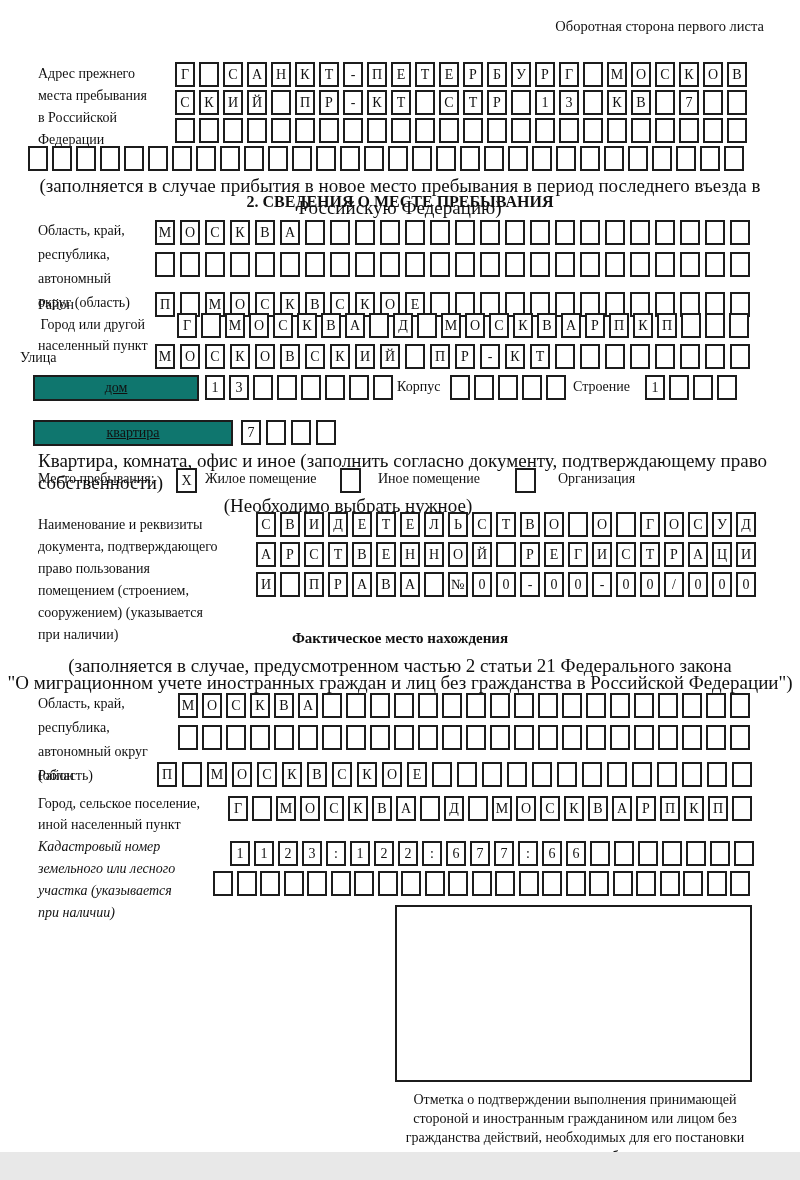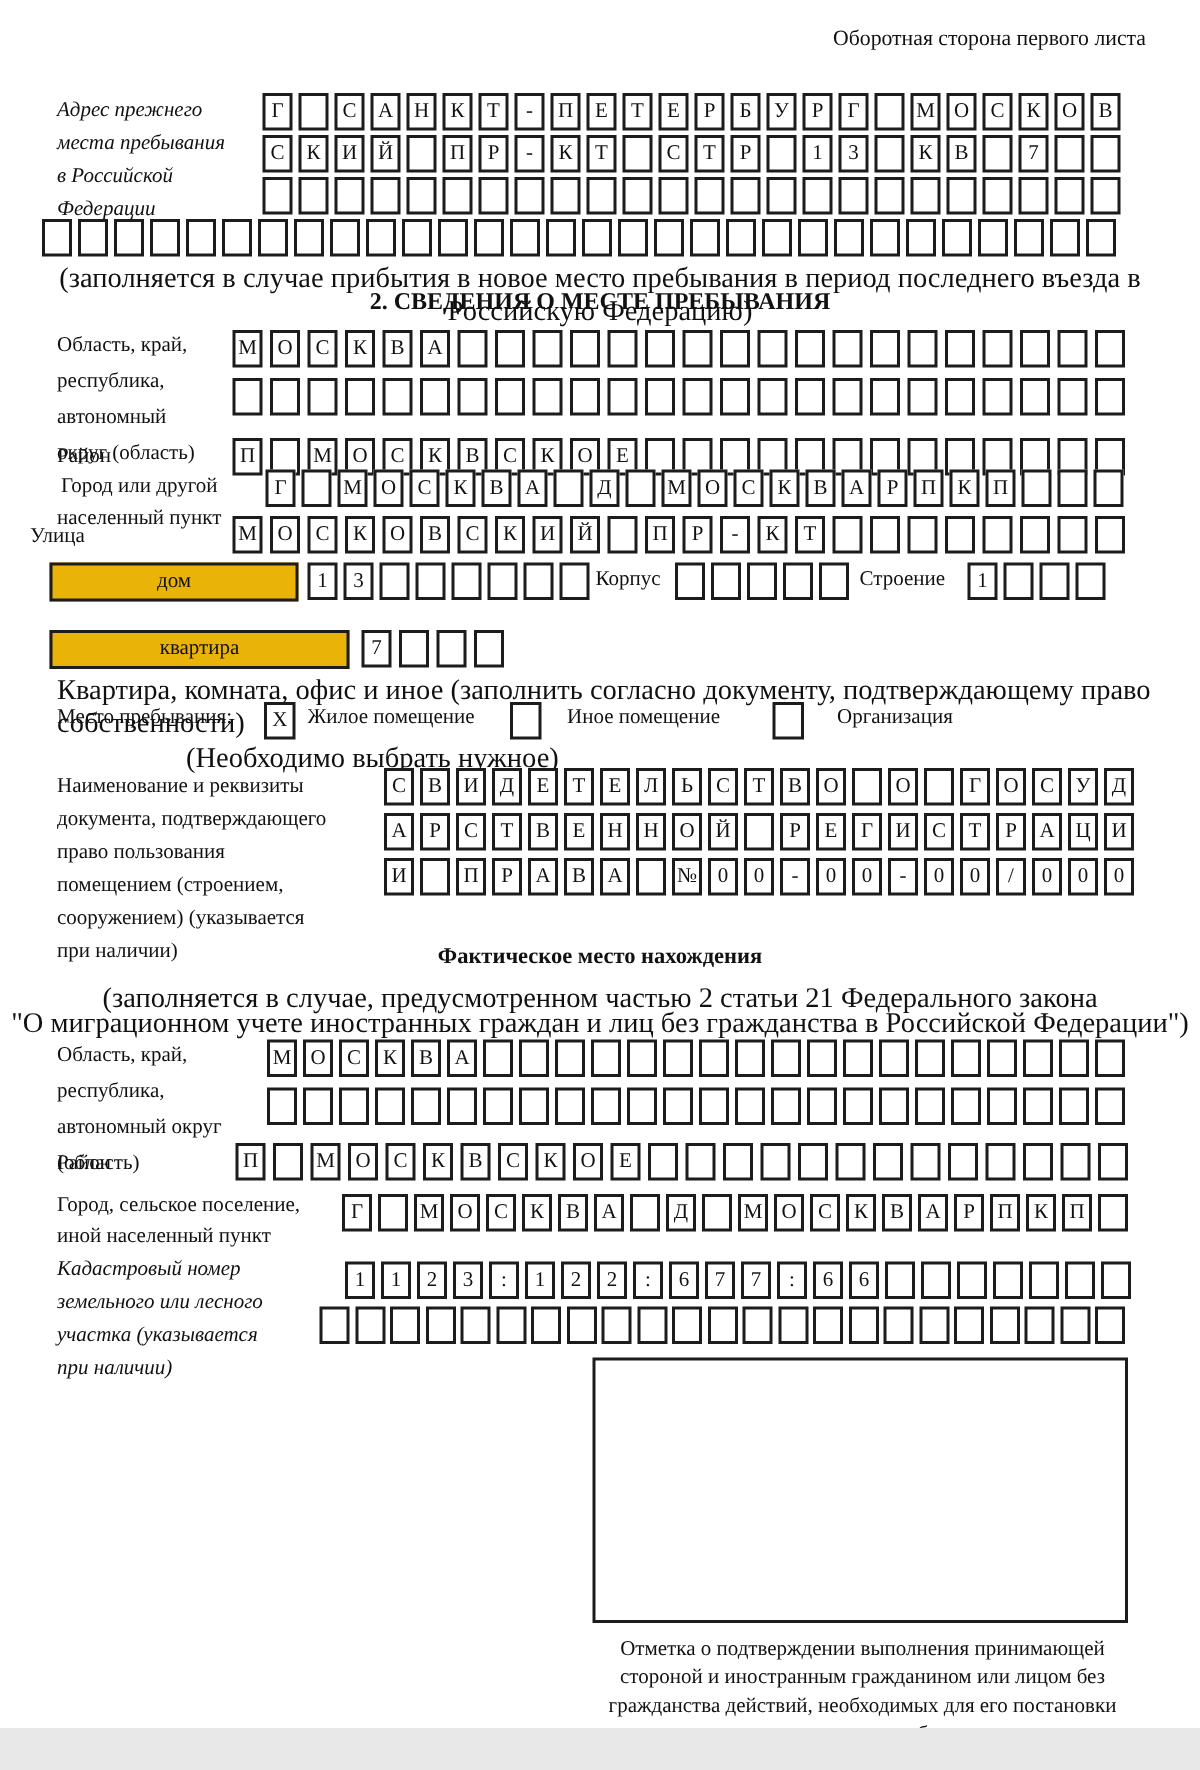--- a/index.html
+++ b/index.html
@@ -9,38 +9,38 @@
   .lbl.lh21{line-height:21px}
   .lbl.lh24{line-height:24px}
   .cellrow{position:absolute;display:flex;}
   .cell{flex:none;width:20px;height:25px;box-sizing:border-box;border:2px solid #1c1c1c;
         display:flex;align-items:center;justify-content:center;
         font-size:14px;font-family:"Liberation Serif",serif;background:#fff;}
   .caption{position:absolute;font-size:19px;}
   .caption.center{left:0;width:800px;text-align:center;}
   .title{position:absolute;left:0;width:800px;text-align:center;font-weight:bold;font-size:16px;}
   .widebox{position:absolute;height:26px;box-sizing:border-box;border:2px solid #1c1c1c;
-           display:flex;align-items:center;justify-content:center;font-size:14px;background:#eab308;}
+           display:flex;align-items:center;justify-content:center;font-size:14px;background:#0f766e;text-decoration:underline;}
   .inline-lbl{position:absolute;font-size:14px;white-space:nowrap;}
   .chkbox{position:absolute;width:21px;height:25px;box-sizing:border-box;border:2px solid #1c1c1c;
           display:flex;align-items:center;justify-content:center;font-size:14px;background:#fff;}
   .stampbox{position:absolute;left:395px;top:905px;width:357px;height:177px;
             box-sizing:border-box;border:2px solid #1c1c1c;background:#fff;}
   .stampcap{position:absolute;left:363px;top:1090px;width:424px;text-align:center;
             font-size:14px;line-height:19px;white-space:pre-line;}
   .hdr{position:absolute;top:18px;right:36px;font-size:14.5px;}
 </style>
 </head>
 <body>
 
 <div id="page">
 
   <div class="hdr">Оборотная сторона первого листа</div>
 
-  <div class="lbl" style="left:38px;top:63px;font-style:italic;">Адрес прежнего
+  <div class="lbl" style="left:38px;top:63px;">Адрес прежнего
 места пребывания
 в Российской
 Федерации</div>
   <div class="cellrow" style="left:175px;top:62px;gap:4px;">
       <span class="cell">Г</span>
       <span class="cell"></span>
       <span class="cell">С</span>
       <span class="cell">А</span>
       <span class="cell">Н</span>
       <span class="cell">К</span>
@@ -329,21 +329,21 @@
     </div>
   <div class="caption" style="left:38px;top:450px;">Квартира, комната, офис и иное (заполнить согласно документу, подтверждающему право собственности)</div>
 
   <div class="inline-lbl" style="left:38px;top:471px;">Место пребывания:</div>
   <div class="chkbox" style="left:176px;top:468px;">X</div>
   <div class="inline-lbl" style="left:205px;top:471px;">Жилое помещение</div>
   <div class="chkbox" style="left:340px;top:468px;"></div>
   <div class="inline-lbl" style="left:378px;top:471px;">Иное помещение</div>
   <div class="chkbox" style="left:515px;top:468px;"></div>
   <div class="inline-lbl" style="left:558px;top:471px;">Организация</div>
-  <div class="caption" style="left:124px;top:495px;width:400px;font-family:Liberation Serif, serif;">(Необходимо выбрать нужное)</div>
+  <div class="caption" style="left:148px;top:495px;width:400px;text-align:center;font-family:Liberation Serif, serif;">(Необходимо выбрать нужное)</div>
 
   <div class="lbl" style="left:38px;top:514px;">Наименование и реквизиты
 документа, подтверждающего
 право пользования
 помещением (строением,
 сооружением) (указывается
 при наличии)</div>
   <div class="cellrow" style="left:256px;top:512px;gap:4px;">
       <span class="cell">С</span>
       <span class="cell">В</span>

